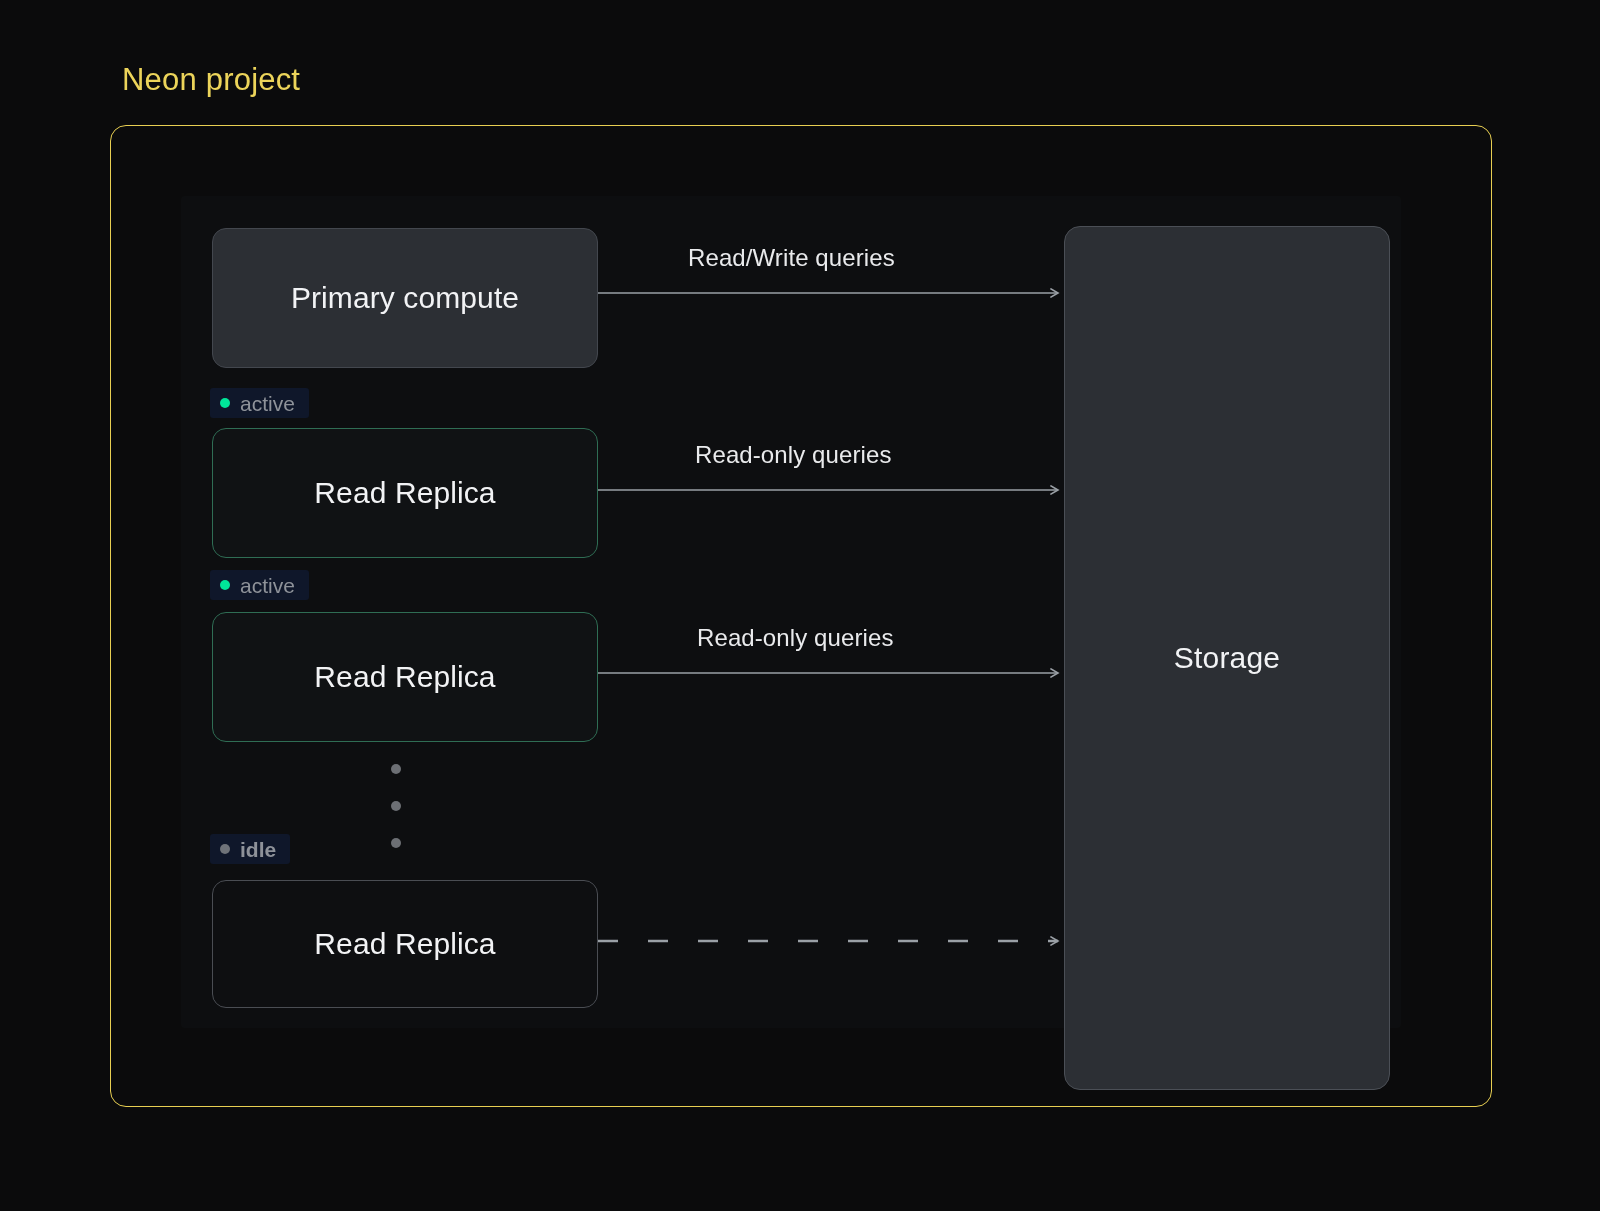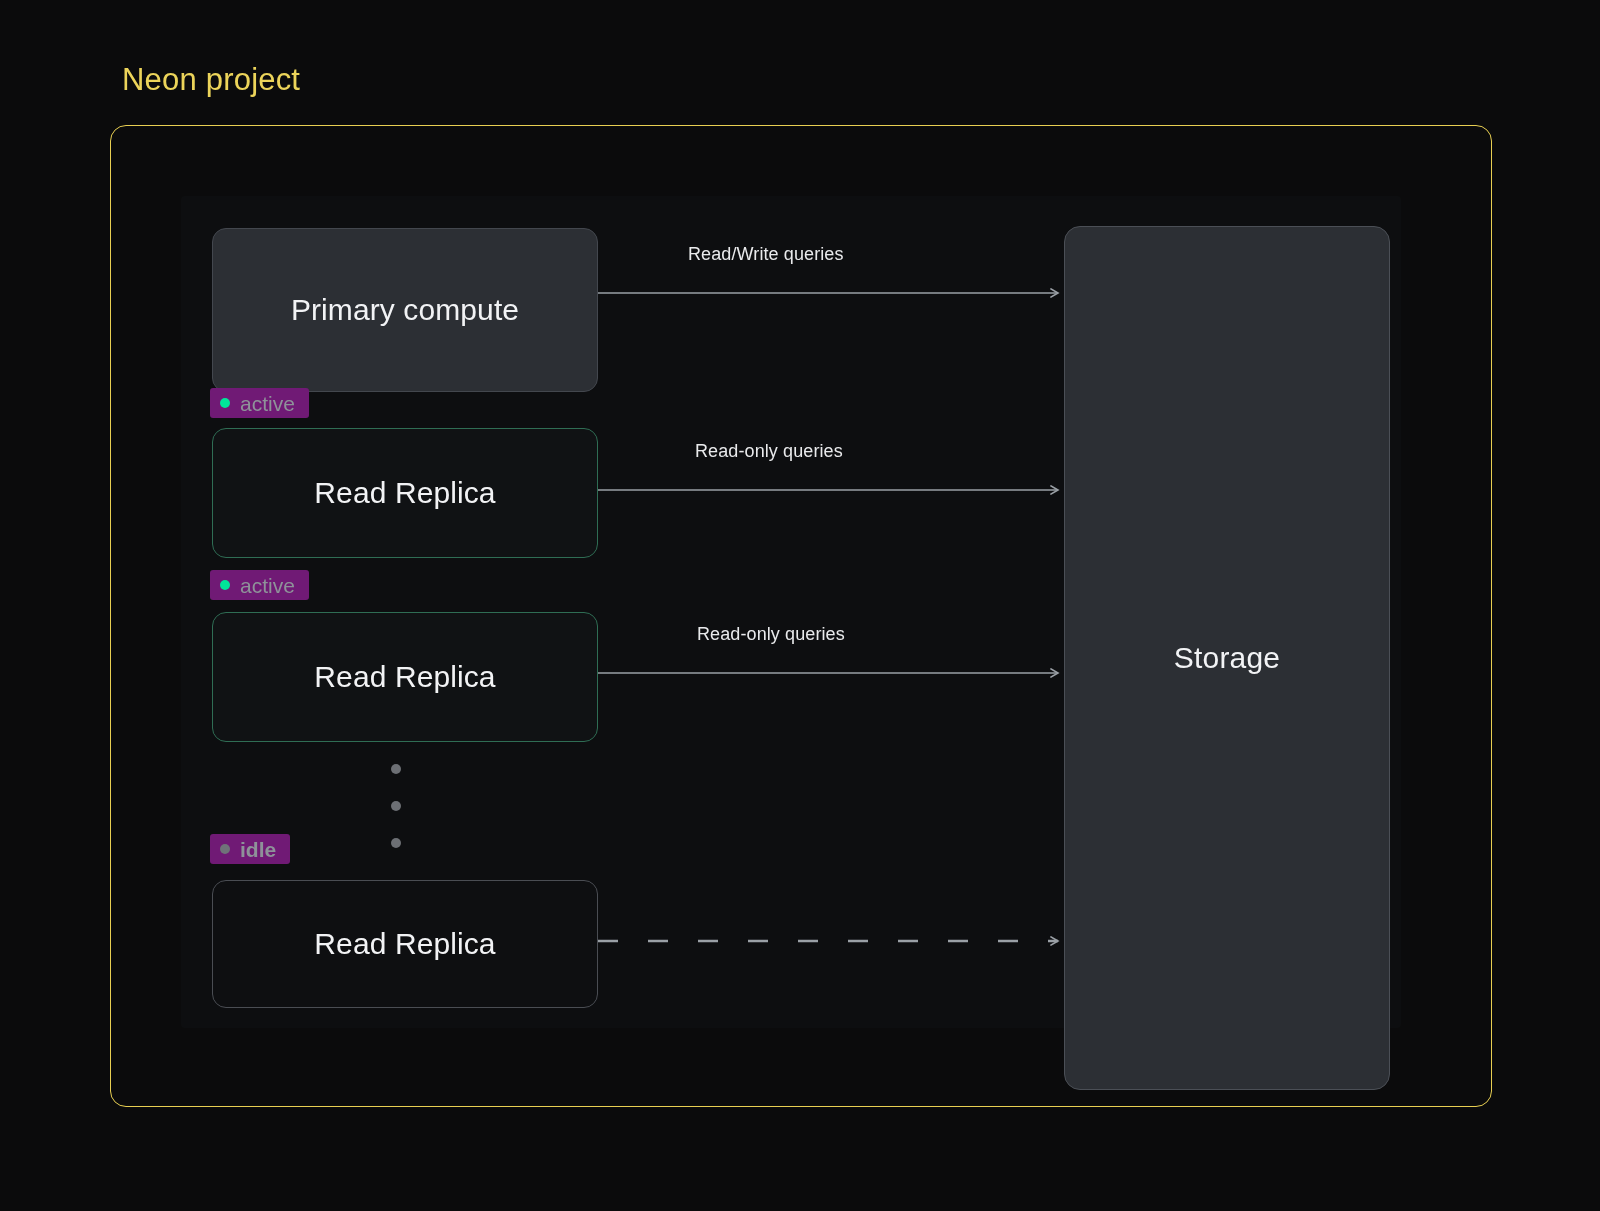--- a/index.html
+++ b/index.html
@@ -71,21 +71,21 @@
     font-size: 30px;
     color: #f2f3f5;
     white-space: nowrap;
     letter-spacing: 0.1px;
   }
 
   .node.primary {
     left: 194px;
     top: 228px;
     width: 386px;
-    height: 164px;
+    height: 140px;
     background: #2c2f34;
     border: 1px solid #43474e;
   }
   .node.replica-active {
     width: 386px;
     height: 130px;
     background: #101214;
     border: 1.4px solid #2f6d54;
   }
   .node.replica-active.r1 { left: 194px; top: 428px; }
@@ -100,21 +100,21 @@
     border: 1.4px solid #4a4d53;
   }
 
   
   .badge {
     position: absolute;
     display: flex;
     align-items: center;
     gap: 10px;
     padding: 4px 14px 4px 10px;
-    background: #701a75;
+    background: #0f172a;
     border-radius: 3px;
     height: 30px;
     box-sizing: border-box;
   }
   .badge-dot {
     width: 10px;
     height: 10px;
     border-radius: 50%;
     flex: 0 0 auto;
   }
@@ -156,21 +156,21 @@
     position: absolute;
     left: 0;
     top: 0;
     width: 1600px;
     height: 1211px;
     pointer-events: none;
   }
 
   .edge-label {
     position: absolute;
-    font-size: 18px;
+    font-size: 24px;
     color: #e9eaec;
     white-space: nowrap;
     letter-spacing: 0.1px;
     text-align: center;
   }
   .edge-label.l1 { left: 670px; top: 244px; }
   .edge-label.l2 { left: 677px; top: 441px; }
   .edge-label.l3 { left: 679px; top: 624px; }
 
   

